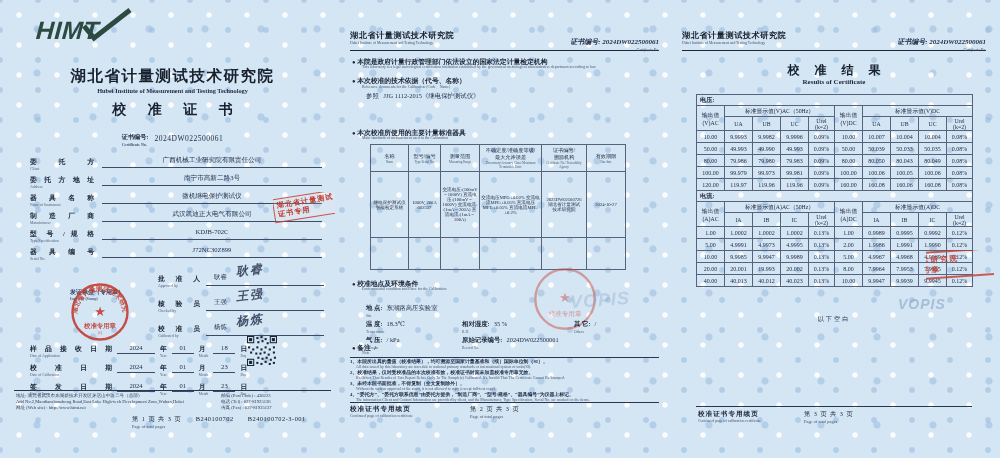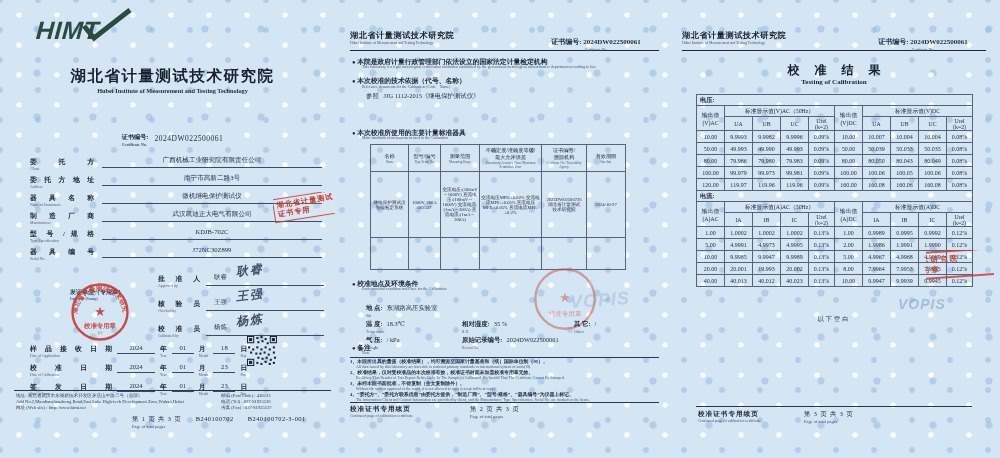--- a/index.html
+++ b/index.html
@@ -59,21 +59,21 @@
   .stamp-side{border:1.6px solid rgba(195,58,47,.85);color:#c23a2f;transform:rotate(-9deg);
     padding:2px 3px;font-size:7.2px;font-weight:bold;line-height:1.25;letter-spacing:1px;background:rgba(255,240,238,.15);}
   .stamp-box-clip{overflow:hidden;}
   .stamp-p3{border:2px solid rgba(195,58,47,.8);color:rgba(195,58,47,.9);transform:rotate(-4deg);
     padding:2px 4px;font-size:7.5px;font-weight:bold;line-height:1.3;letter-spacing:2px;width:80px;margin-left:-20px;}
   .wm{font:italic 900 14px "Liberation Sans","DejaVu Sans",sans-serif;color:rgba(125,156,190,.55);letter-spacing:1px;}
   
   .hd{position:absolute;left:8px;right:8px;top:30px;height:20px;border-bottom:1.8px solid #1d2738;}
   .hd .hcn{font-size:8.2px;font-weight:bold;color:#18212e;letter-spacing:.5px;}
   .hd .hen{font-size:3.7px;color:#42506a;}
-  .hd .hr{position:absolute;right:8px;top:0;text-align:center;}
+  .hd .hr{position:absolute;right:0;top:0;text-align:right;font-style:italic;}
   .hd .hr .no{font-size:7px;font-weight:bold;}
   .hd .hr .noen{font-size:3.8px;color:#42506a;}
   .bullet{font-size:6.8px;font-weight:bold;color:#1d2738;}
   .bullet::before{content:"● ";font-size:6px;}
   .ben{font-size:3.9px;color:#4a5871;margin-left:10px;}
   .refline{font-size:6.4px;color:#23304a;}
   table{border-collapse:collapse;}
   td,th{border:.7px solid #57637d;text-align:center;vertical-align:middle;color:#1f2940;font-weight:normal;}
   .pre{white-space:pre-line;}
   #std-table{table-layout:fixed;width:255px;font-size:5.4px;}
@@ -105,20 +105,21 @@
 
 <section class="page" id="p1">
   <div class="abs" style="left:26px;top:16px;width:120px;height:40px">
     <span class="logo-text">HIMT</span>
     <svg class="logo-check" width="60" height="34" viewBox="0 0 60 34">
       <polyline points="6,18 16,30 52,2" fill="none" stroke="#2c4a42" stroke-width="5"></polyline>
     </svg>
   </div>
   <div class="abs center t-cn" style="top:66px">湖北省计量测试技术研究院</div>
   <div class="abs center t-en" style="top:87px">Hubei Institute of Measurement and Testing Technology</div>
+  <div class="abs center cert-title" style="top:101px">校 准 证 书</div>
   <div class="abs certno" style="left:0;right:0;top:133px">
     <span>
       <span class="lblcn">证书编号:</span>
       <span class="lblen">Certificate No.</span>
     </span>
     <span class="num">2024DW022500061</span>
   </div>
 
   <div class="frow" style="top:156px">
     <span class="flabel">
@@ -463,21 +464,21 @@
   <div class="hd">
     <div class="hcn">湖北省计量测试技术研究院</div>
     <div class="hen">Hubei Institute of Measurement and Testing Technology</div>
     <div class="hr" style="width:110px">
       <span class="no"><span>证书编号:</span> <span>2024DW022500061</span></span>
       <div class="noen">Certificate No.</div>
     </div>
   </div>
 
   <div class="abs center res-title" style="top:62px">校 准 结 果</div>
-  <div class="abs center res-title-en" style="top:78px">Testing of Calibration</div>
+  <div class="abs center res-title-en" style="top:78px">Results of Certificate</div>
 
   <table id="res-table" class="abs" style="left:22px;top:94px">
     <colgroup>
       <col style="width:28px">
         <col style="width:28px">
         <col style="width:28px">
         <col style="width:28px">
         <col style="width:26px">
       <col style="width:28px">
         <col style="width:28px">

